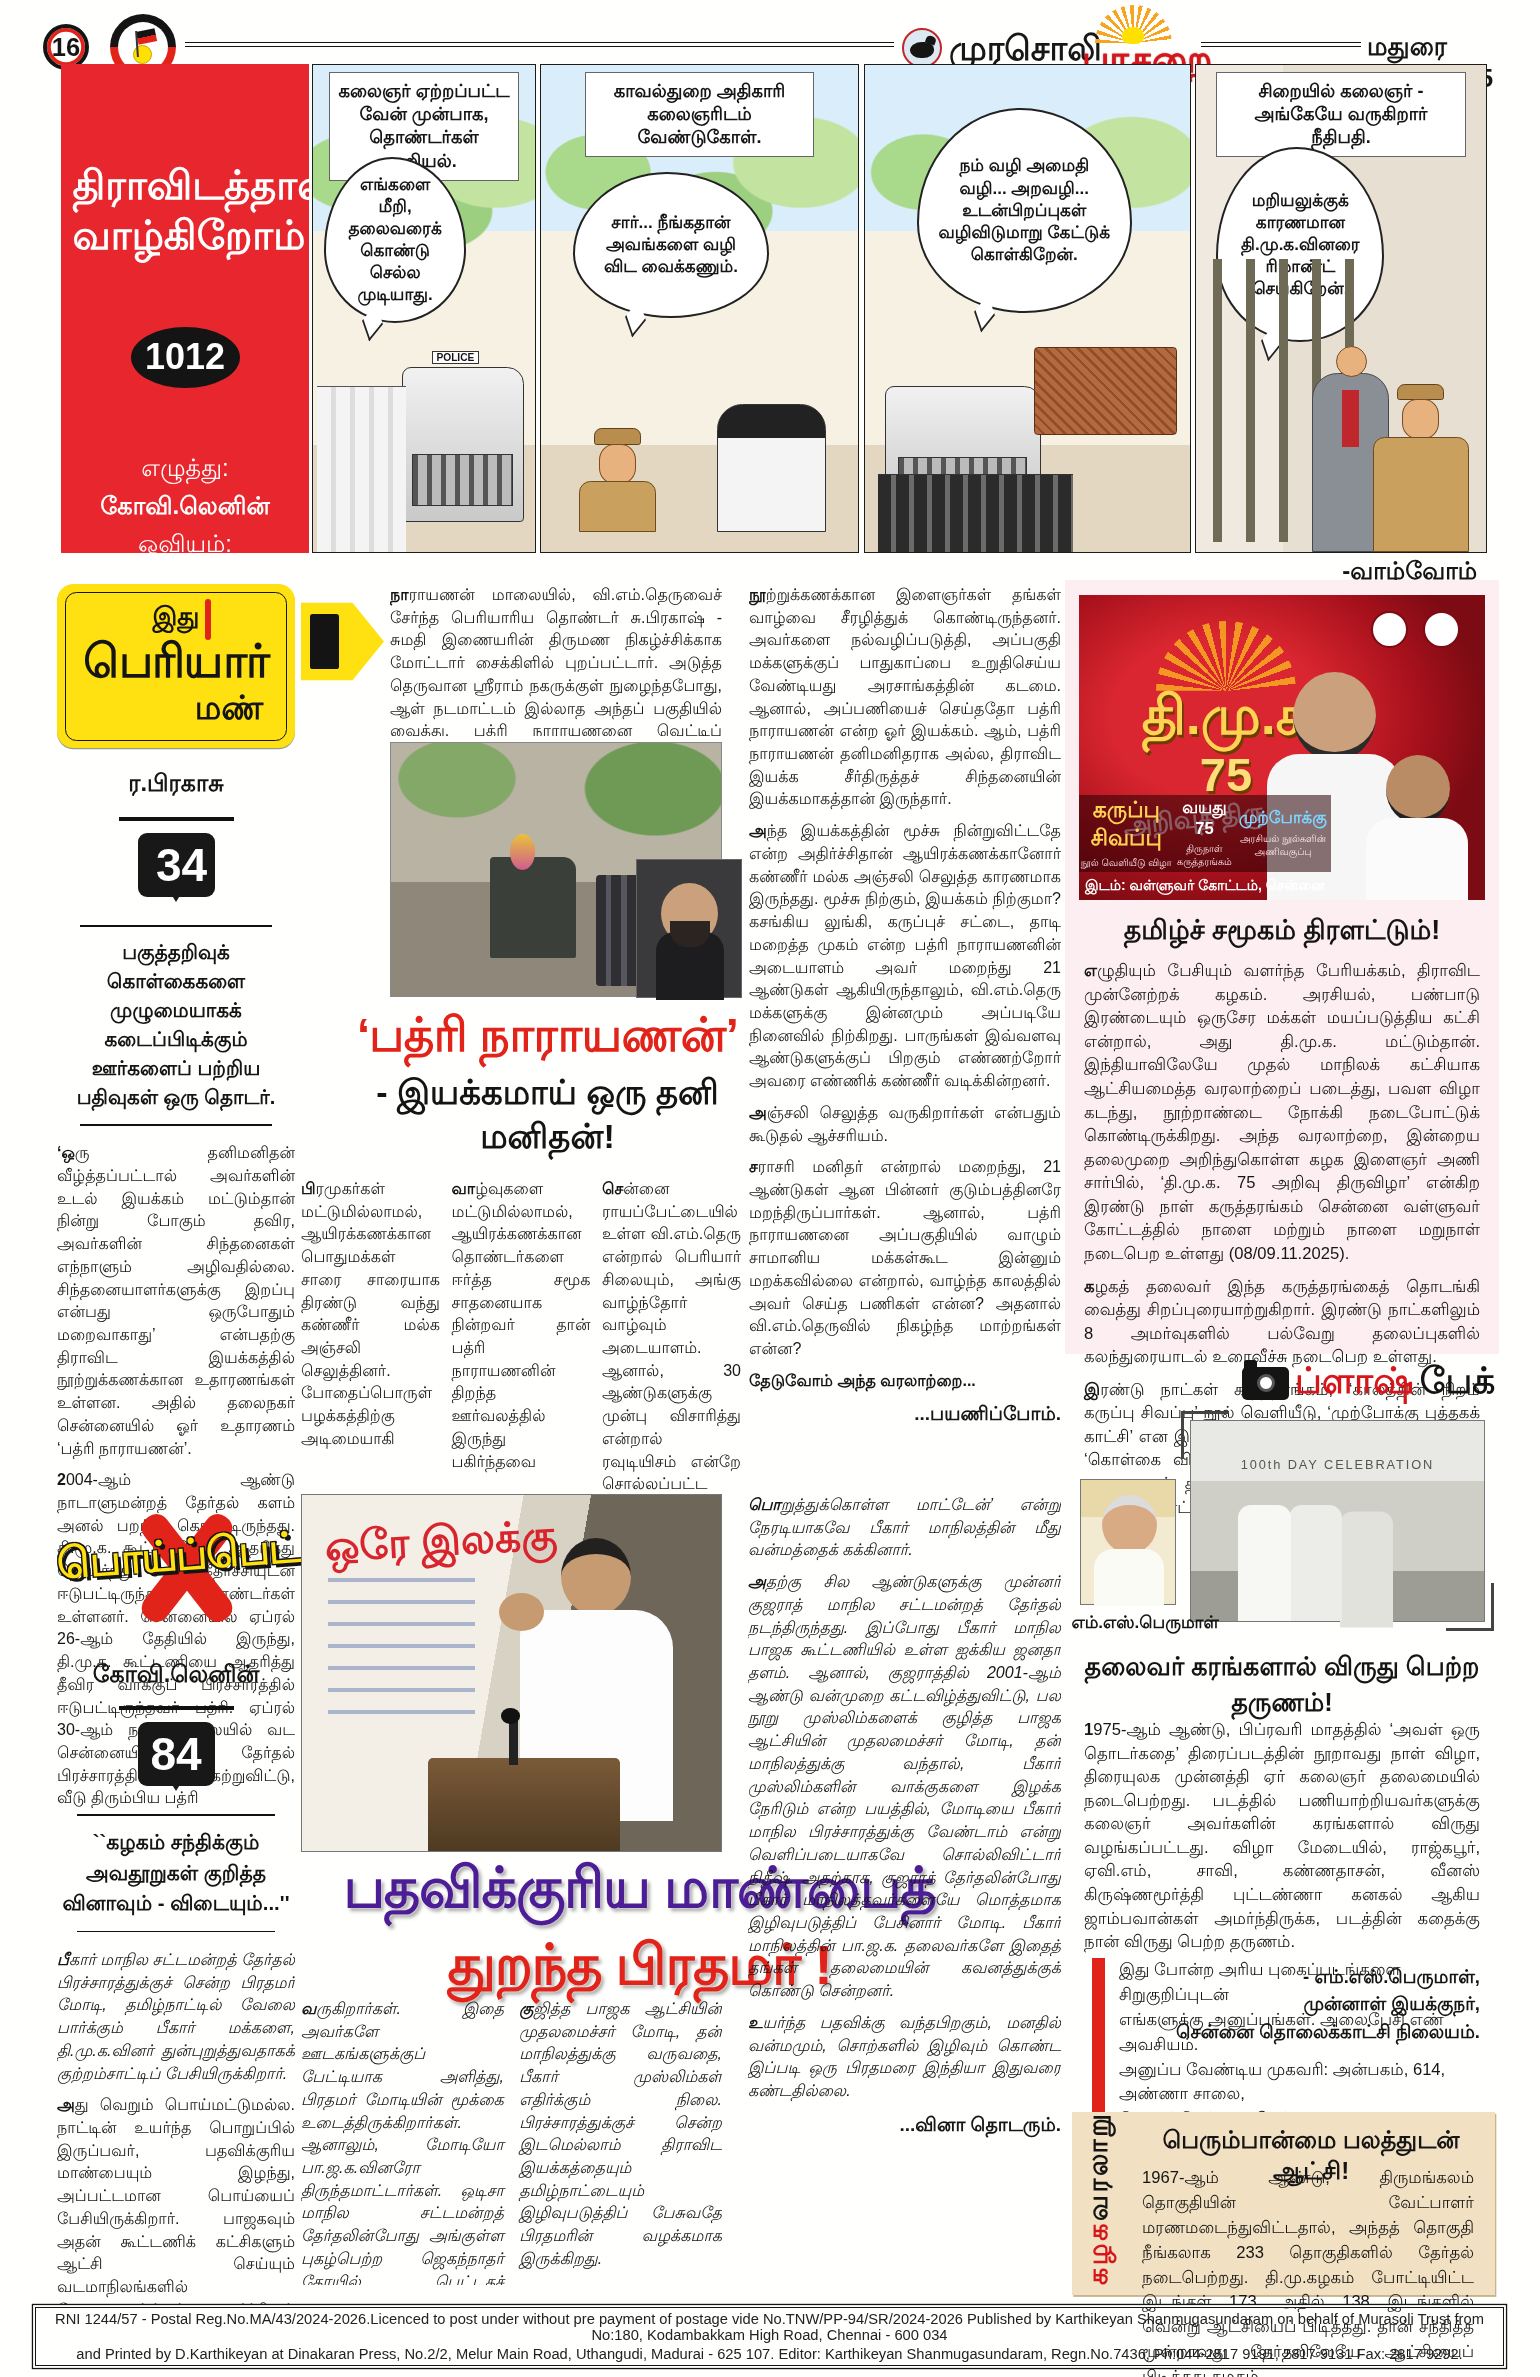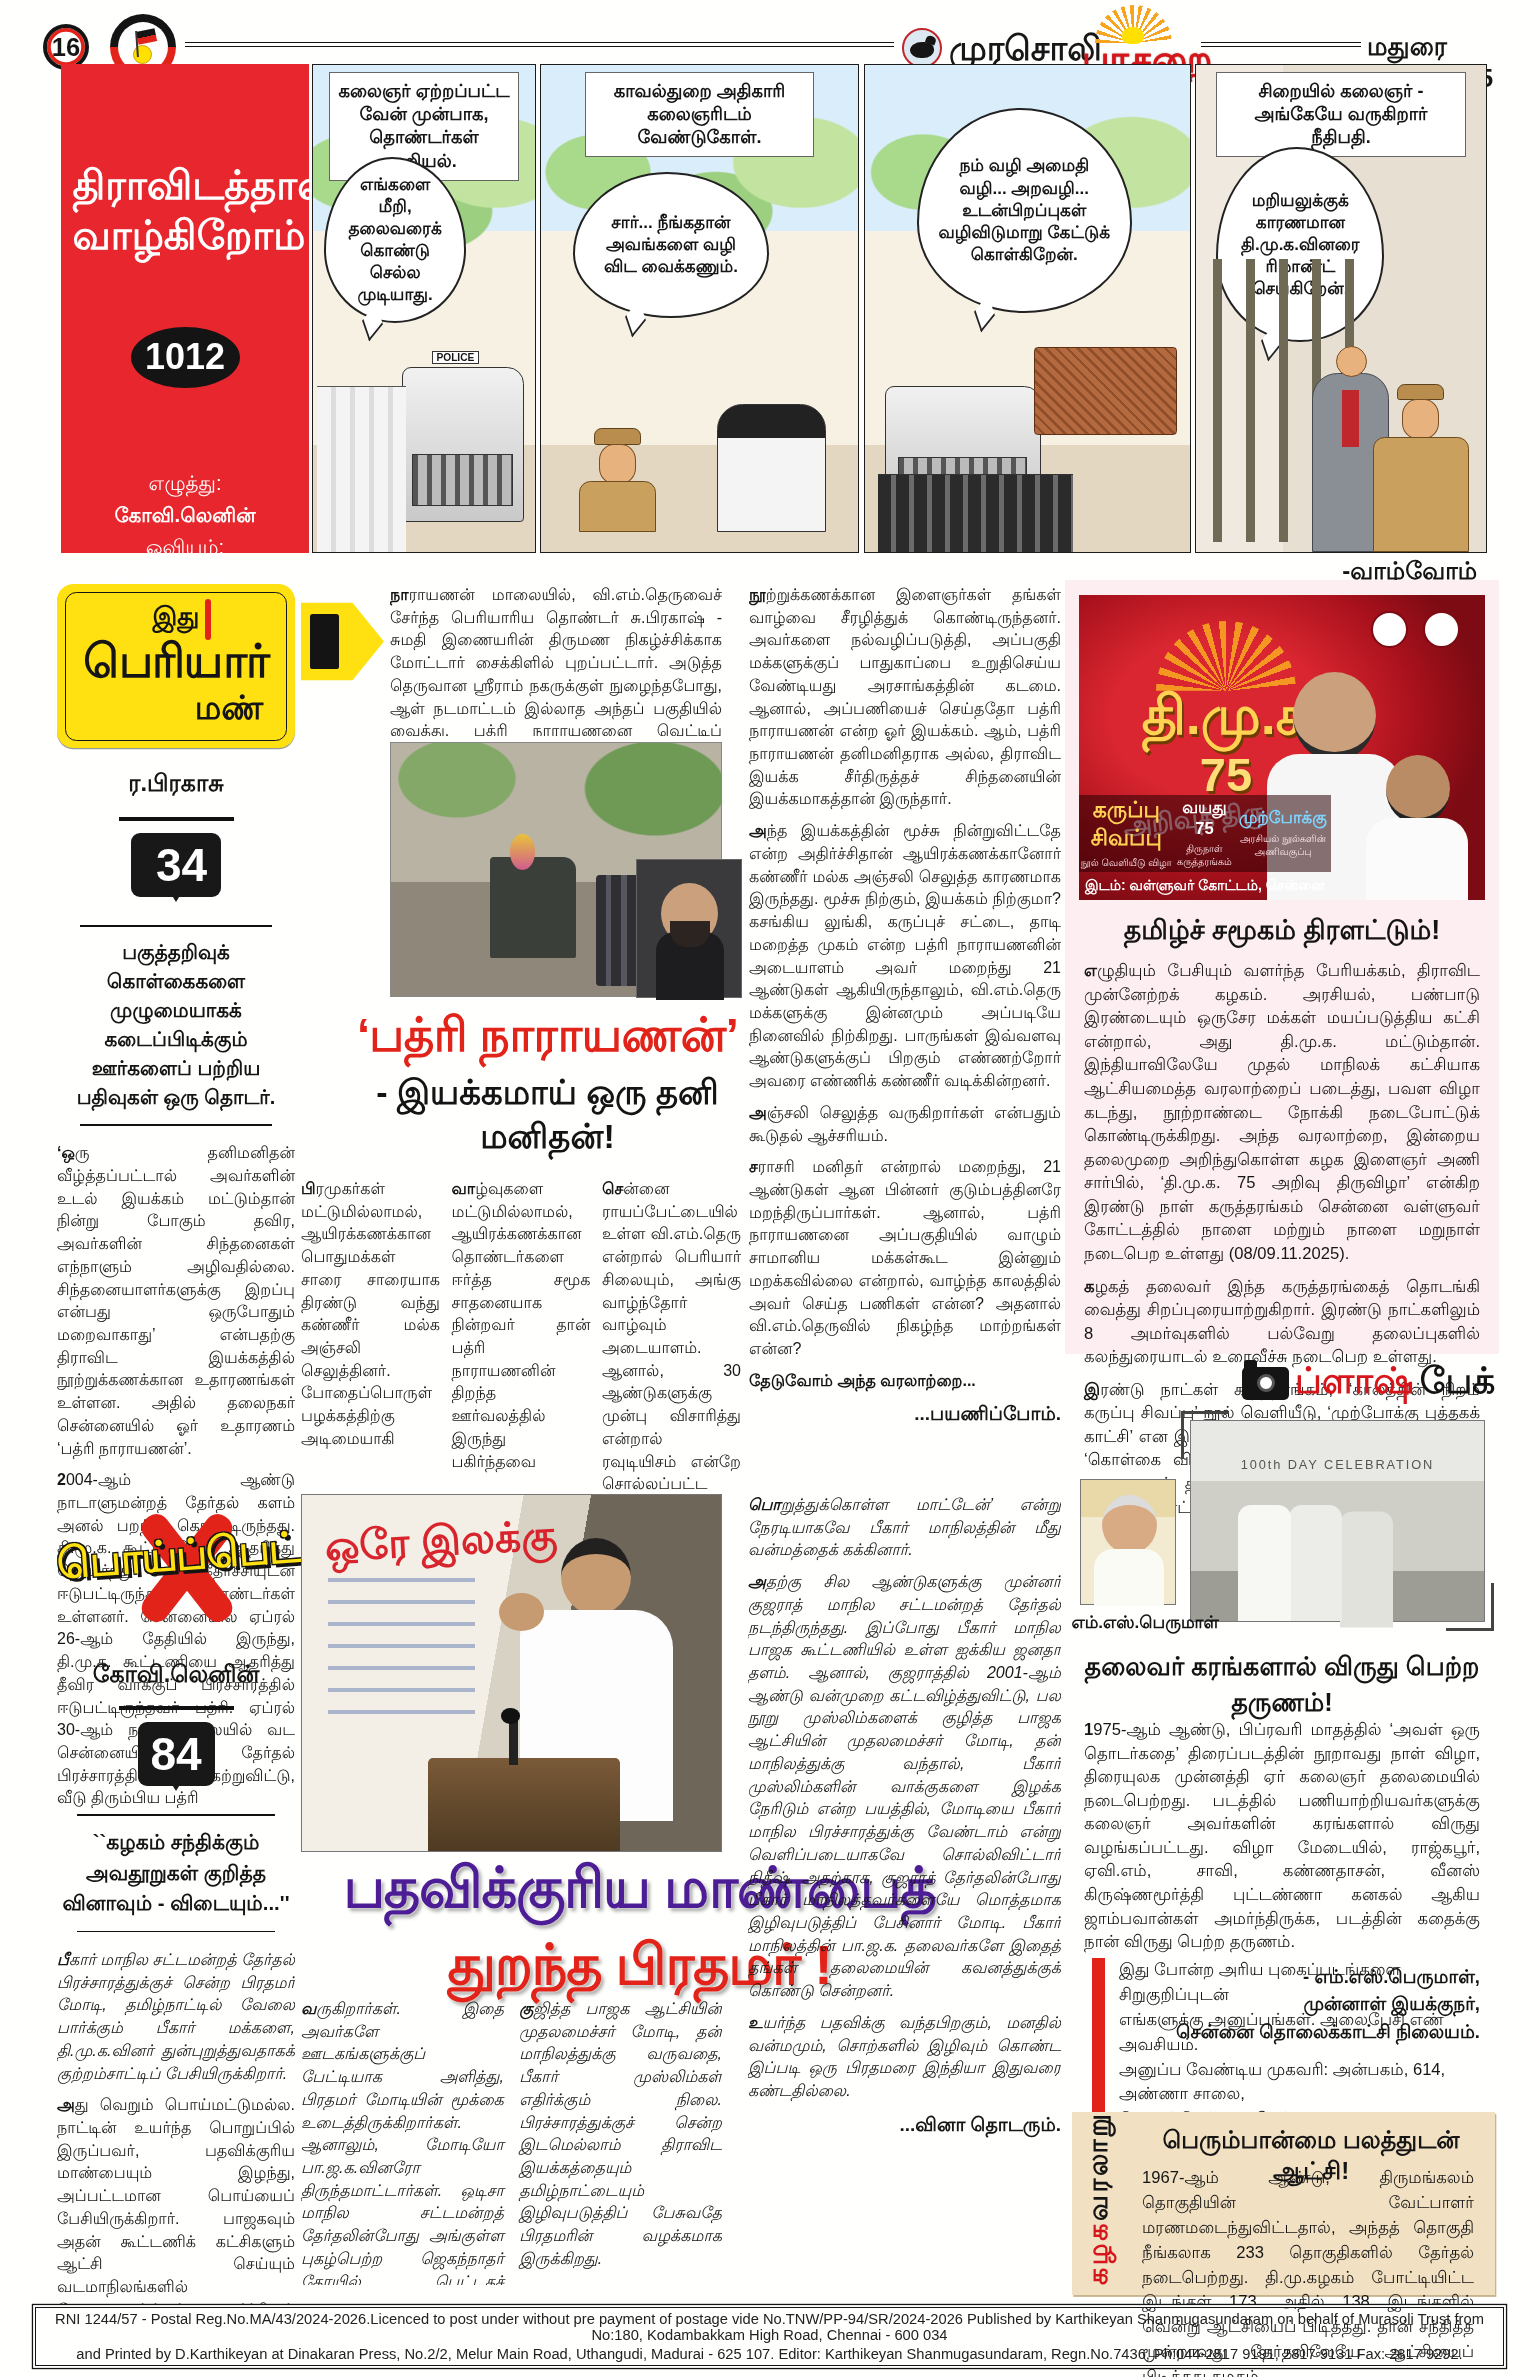--- a/index.html
+++ b/index.html
@@ -67,21 +67,21 @@
     <div class="abs" style="left:1367px;top:32px;width:147px;font-size:25.5px;font-weight:bold;color:#171717;">மதுரை  07.11.2025</div>
   </div>
 
   <div class="abs" style="left:0;top:61px;width:1541px;height:511px;">
 
     <div class="abs" style="left:61px;top:2.6px;width:248px;height:489px;background:#e8262d;color:#fff;text-align:center;">
       <div style="margin:96px 11.5px 0;font-size:40px;font-weight:bold;line-height:1.25;">திராவிடத்தால் வாழ்கிறோம்</div>
       <div style="margin:67px auto 0;width:109px;height:61px;background:#141414;border-radius:50%;display:flex;align-items:center;justify-content:center;">
         <span style="font-size:36px;font-weight:bold;">1012</span>
       </div>
-      <div style="margin-top:79px;font-size:20px;line-height:1.6;">
+      <div style="margin-top:61px;font-size:24px;line-height:1.6;">
         <div>எழுத்து:</div>
         <div style="font-weight:bold;">கோவி.லெனின்</div>
         <div>ஓவியம்:</div>
         <div style="font-weight:bold;">கி.சொக்கலிங்கம்</div>
       </div>
     </div>
 
     <div class="panel" style="left:312px;top:2.6px;width:224px;height:489px;">
       <div class="caption">கலைஞர் ஏற்றப்பட்ட வேன் முன்பாக, தொண்டர்கள் மறியல்.</div>
       <div class="bubble" style="left:5%;top:19%;width:64%;height:34%;">எங்களை மீறி, தலைவரைக் கொண்டு செல்ல முடியாது.</div>
@@ -135,21 +135,21 @@
     <div style="background:#ffe011;border-radius:16.6px;padding:7.7px;box-shadow:0 1.3px 0 #999;">
       <div style="border:1.9px solid #141414;border-radius:11.5px;padding:9px 6.4px;text-align:center;position:relative;">
         <span style="font-size:25.5px;font-weight:bold;">இது</span>
         <span style="font-size:46px;font-weight:bold;letter-spacing:-1.3px;">பெரியார்</span>
         <div style="font-size:33px;font-weight:bold;text-align:right;margin:-5.1px 16.6px 0 0;">மண்</div>
         <div class="abs" style="right:75px;top:6.4px;width:6.4px;height:41px;background:#e2231a;border-radius:3.8px;"></div>
       </div>
     </div>
     <div style="text-align:center;font-weight:bold;font-size:23.6px;margin-top:22px;">ர.பிரகாசு</div>
     <div class="rule-thick" style="width:115px;margin:16.6px auto 0;"></div>
-    <div class="badge" style="width:90px;height:64px;margin:11.5px auto 0;padding-left:11px;">
+    <div class="badge" style="width:77px;height:64px;margin:11.5px auto 0;padding-left:11px;">
       <span>34</span>
     </div>
     <div class="rule-thin" style="width:192px;margin:28px auto 0;"></div>
     <div style="text-align:center;font-size:20px;font-weight:600;line-height:1.45;margin:11.5px 1.3px;">பகுத்தறிவுக் கொள்கைகளை முழுமையாகக் கடைப்பிடிக்கும் ஊர்களைப் பற்றிய பதிவுகள் ஒரு தொடர்.</div>
     <div class="rule-thin" style="width:192px;margin:0 auto 16.6px;"></div>
     <p class="body">‘ஒரு தனிமனிதன் வீழ்த்தப்பட்டால் அவர்களின் உடல் இயக்கம் மட்டும்தான் நின்று போகும் தவிர, அவர்களின் சிந்தனைகள் எந்நாளும் அழிவதில்லை. சிந்தனையாளர்களுக்கு இறப்பு என்பது ஒருபோதும் மறைவாகாது’ என்பதற்கு திராவிட இயக்கத்தில் நூற்றுக்கணக்கான உதாரணங்கள் உள்ளன. அதில் தலைநகர் சென்னையில் ஓர் உதாரணம் ‘பத்ரி நாராயணன்’.</p>
     <p class="body">2004-ஆம் ஆண்டு நாடாளுமன்றத் தேர்தல் களம் அனல் பறந்து கொண்டிருந்தது. தி.மு.க. கூட்டணியை ஆதரித்து தொடர்ந்து தேர்ச்சியுடன் ஈடுபட்டிருந்த தொண்டர்கள் உள்ளனர். சென்னையில் ஏப்ரல் 26-ஆம் தேதியில் இருந்து, தி.மு.க. கூட்டணியை ஆதரித்து தீவிர வாக்குப் பிரச்சாரத்தில் ஈடுபட்டிருந்தவர் பத்ரி. ஏப்ரல் 30-ஆம் நாள் காலையில் வட சென்னையில் தேர்தல் பிரச்சாரத்தில் பங்கேற்றுவிட்டு, வீடு திரும்பிய பத்ரி</p>
   </div>
 
   <div class="abs" style="left:301px;top:584px;width:760px;height:907px;">

